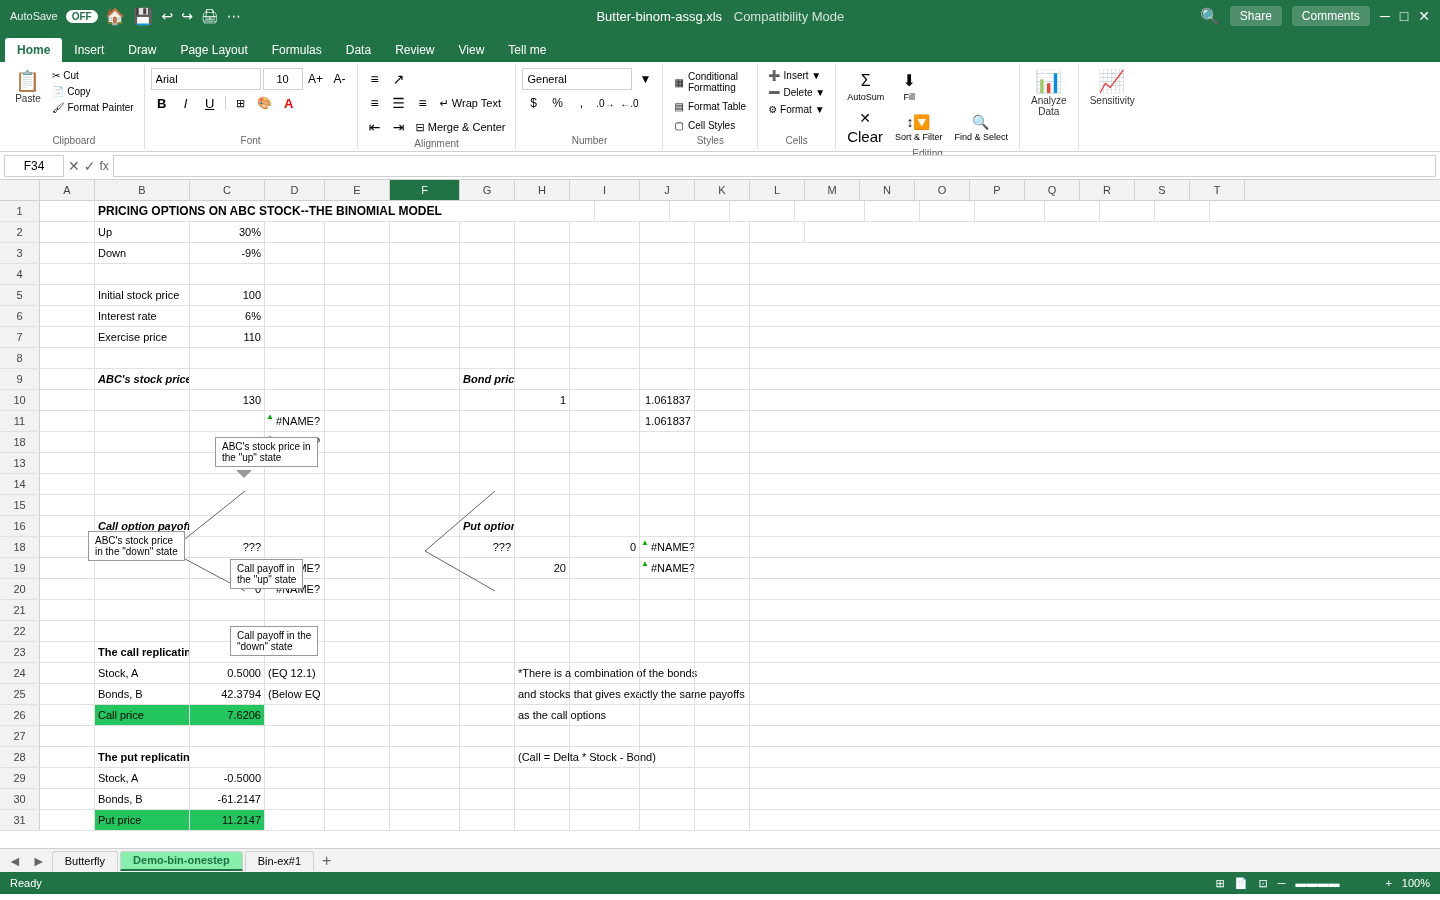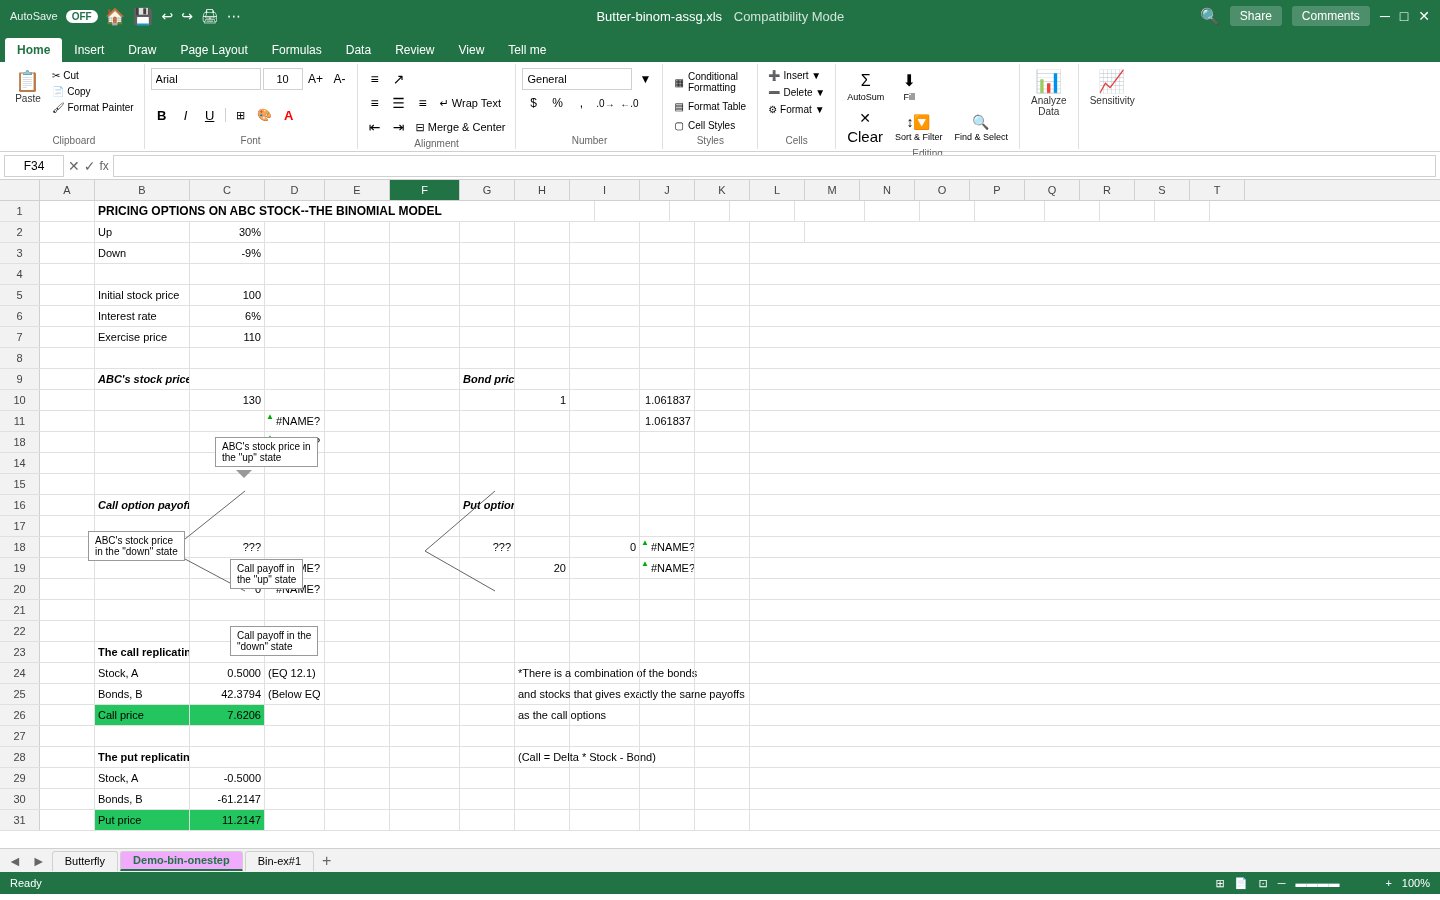--- a/index.html
+++ b/index.html
@@ -239,21 +239,21 @@
       border: 1px solid #d0d0d0;
       border-bottom: none;
       background: #f2f2f2;
       font-size: 11px;
       cursor: pointer;
       display: flex;
       align-items: center;
       border-radius: 3px 3px 0 0;
     }
     .sheet-tab.active {
-      background: #f0abfc;
+      background: #86efac;
       color: #217346;
       border-bottom: 2px solid #217346;
       font-weight: 600;
     }
     .sheet-tab-nav { color: #666; font-size: 14px; cursor: pointer; padding: 2px 4px; }
     .add-sheet { font-size: 16px; color: #666; cursor: pointer; padding: 0 6px; }
 
     
     #status-bar {
       height: 22px;
@@ -352,21 +352,21 @@
       <div class="ribbon-col">
         <div class="ribbon-btn-small">✂ Cut</div>
         <div class="ribbon-btn-small">📄 Copy</div>
         <div class="ribbon-btn-small">🖌 Format Painter</div>
       </div>
     </div>
     <div class="ribbon-group-label">Clipboard</div>
   </div>
 
   <div class="ribbon-group">
-    <div class="ribbon-group-content" style="flex-direction:column; gap:14px;">
+    <div class="ribbon-group-content" style="flex-direction:column; gap:2px;">
       <div class="ribbon-row">
         <input class="font-name-box" value="Arial" style="">
         <input class="font-size-box" value="10" style="">
         <div class="format-btn" title="Grow Font">A+</div>
         <div class="format-btn" title="Shrink Font">A-</div>
       </div>
       <div class="ribbon-row">
         <div class="bold-btn">B</div>
         <div class="bold-btn" style="font-style:italic; font-weight:normal;">I</div>
         <div class="bold-btn" style="text-decoration:underline; font-weight:normal;">U</div>
@@ -729,20 +729,34 @@
         <div class="grid-cell col-E"></div>
         <div class="grid-cell col-F"></div>
         <div class="grid-cell col-G"></div>
         <div class="grid-cell col-H"></div>
         <div class="grid-cell col-I"></div>
         <div class="grid-cell col-J"></div>
         <div class="grid-cell col-rest"></div>
       </div>
 
       <div class="grid-row">
+        <div class="row-num">13</div>
+        <div class="grid-cell col-A"></div>
+        <div class="grid-cell col-B"></div>
+        <div class="grid-cell col-C"></div>
+        <div class="grid-cell col-D"></div>
+        <div class="grid-cell col-E"></div>
+        <div class="grid-cell col-F"></div>
+        <div class="grid-cell col-G"></div>
+        <div class="grid-cell col-H"></div>
+        <div class="grid-cell col-I"></div>
+        <div class="grid-cell col-J"></div>
+        <div class="grid-cell col-rest"></div>
+      </div>
+      <div class="grid-row">
         <div class="row-num">14</div>
         <div class="grid-cell col-A"></div>
         <div class="grid-cell col-B"></div>
         <div class="grid-cell col-C"></div>
         <div class="grid-cell col-D"></div>
         <div class="grid-cell col-E"></div>
         <div class="grid-cell col-F"></div>
         <div class="grid-cell col-G"></div>
         <div class="grid-cell col-H"></div>
         <div class="grid-cell col-I"></div>
@@ -772,34 +786,20 @@
         <div class="grid-cell col-D"></div>
         <div class="grid-cell col-E"></div>
         <div class="grid-cell col-F"></div>
         <div class="grid-cell col-G bold" style="font-style:italic;">Put option payoffs</div>
         <div class="grid-cell col-H"></div>
         <div class="grid-cell col-I"></div>
         <div class="grid-cell col-J"></div>
         <div class="grid-cell col-rest"></div>
       </div>
 
-      <div class="grid-row">
-        <div class="row-num">17</div>
-        <div class="grid-cell col-A"></div>
-        <div class="grid-cell col-B"></div>
-        <div class="grid-cell col-C"></div>
-        <div class="grid-cell col-D"></div>
-        <div class="grid-cell col-E"></div>
-        <div class="grid-cell col-F"></div>
-        <div class="grid-cell col-G"></div>
-        <div class="grid-cell col-H"></div>
-        <div class="grid-cell col-I"></div>
-        <div class="grid-cell col-J"></div>
-        <div class="grid-cell col-rest"></div>
-      </div>
 
       <div class="grid-row">
         <div class="row-num">18</div>
         <div class="grid-cell col-A"></div>
         <div class="grid-cell col-B"></div>
         <div class="grid-cell col-C right">???</div>
         <div class="grid-cell col-D"></div>
         <div class="grid-cell col-E"></div>
         <div class="grid-cell col-F"></div>
         <div class="grid-cell col-G right">???</div>

